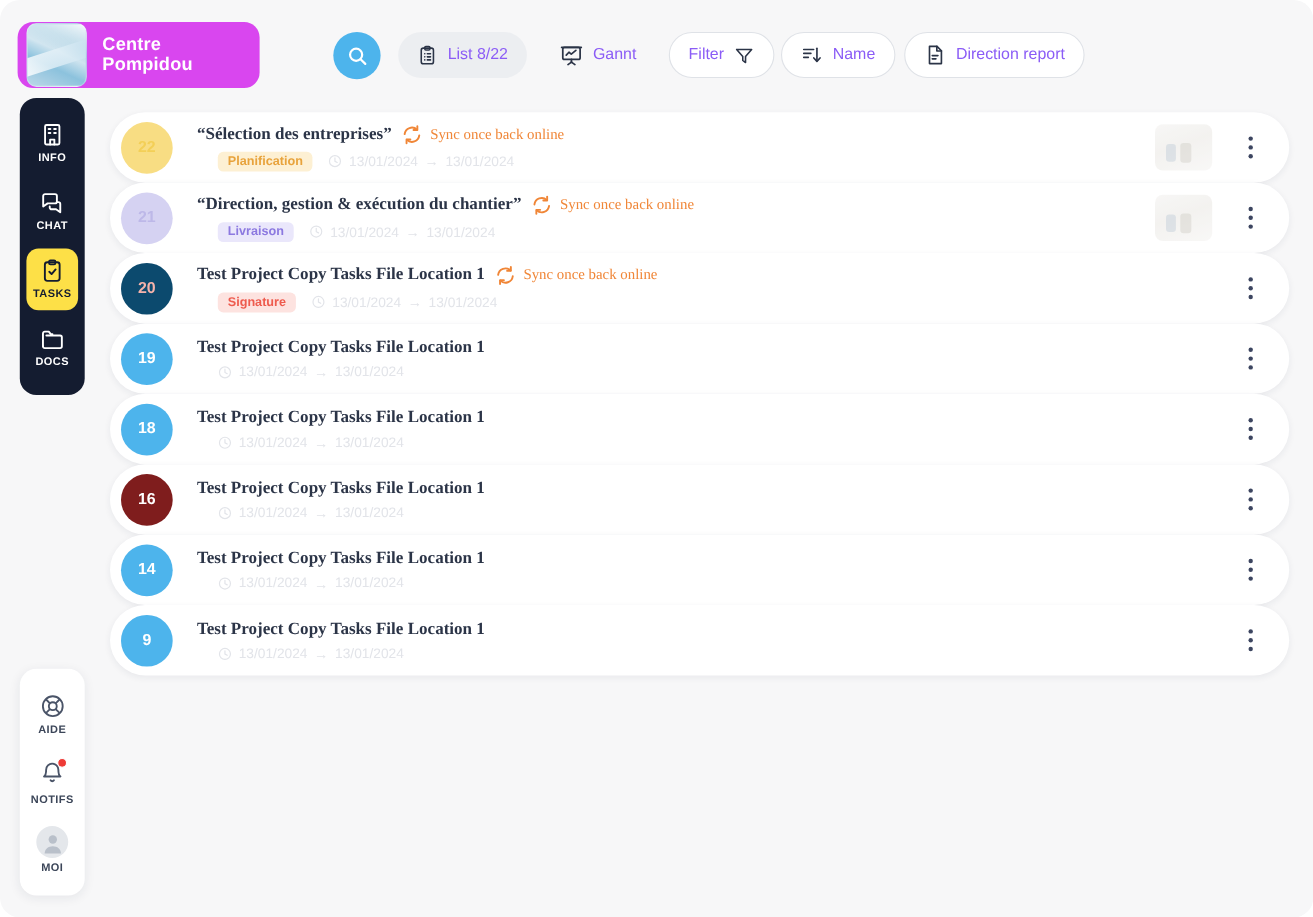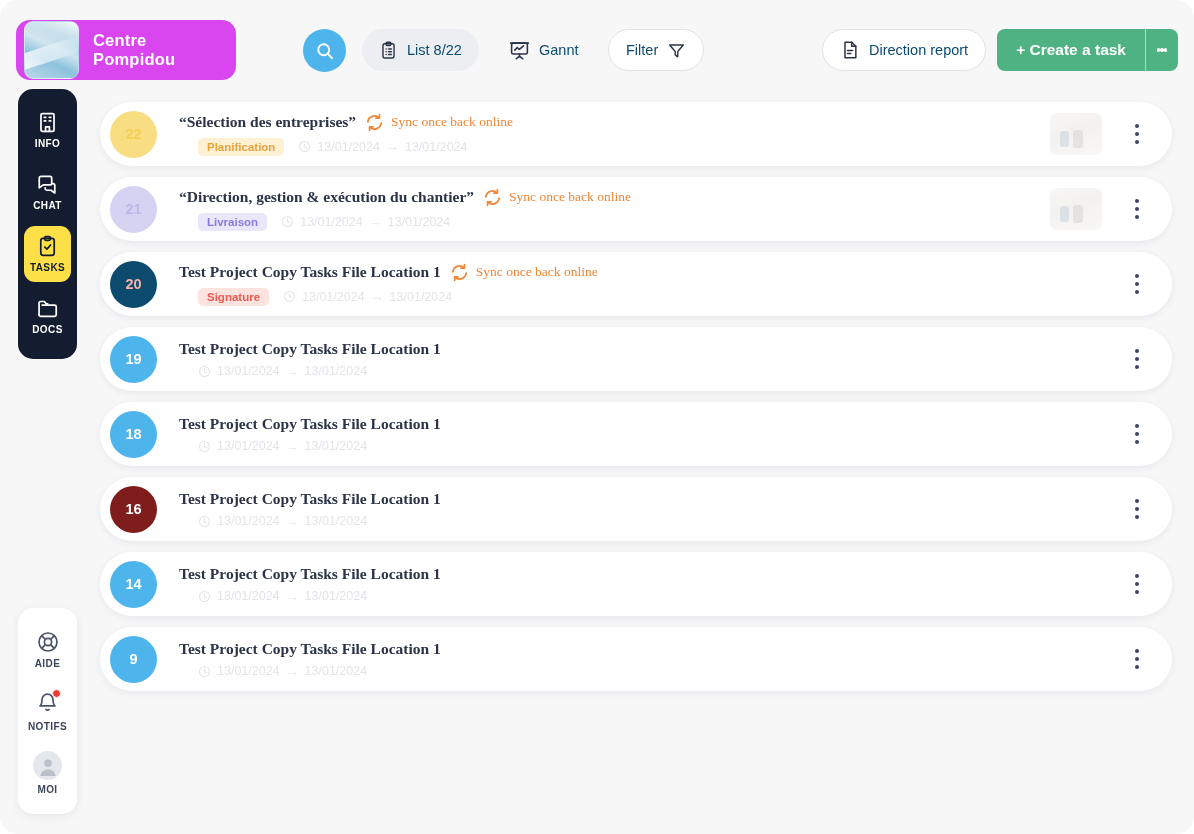--- a/index.html
+++ b/index.html
@@ -57,21 +57,21 @@
     background: #4db4ec;
     display: flex; align-items: center; justify-content: center;
     border: none; cursor: pointer;
   }
 
   .tb {
     position: absolute; top: 29px; height: 42px;
     display: flex; align-items: center; gap: 9px;
     padding: 0 17px;
     border-radius: 21px;
-    font-size: 14.5px; color: #0c4a6e; font-weight: 400;
+    font-size: 14.5px; color: #8b5cf6; font-weight: 400;
     background: transparent; border: none; cursor: pointer;
     white-space: nowrap;
   }
   .tb.filled { background: #eceef1; }
   .tb.outlined { border: 1.3px solid #dfe2e7; background: #fff; }
   .tb.plain { background: transparent; }
 
   .btn-list   { left: 362px; }
   .btn-gannt  { left: 492px; }
   .btn-filter { left: 608px; }
@@ -127,21 +127,21 @@
   .bell-wrap { position: relative; }
   .bell-dot {
     position: absolute; right: -2px; top: -1px;
     width: 9px; height: 9px; border-radius: 50%;
     background: #ee3b36; border: 1.5px solid #fff;
   }
 
   
   .tasklist {
     position: absolute; left: 100px; top: 102px; right: 22px;
-    display: flex; flex-direction: column; gap: 11px;
+    display: flex; flex-direction: column; 
   }
   .task-card {
     position: relative;
     height: 64px;
     background: #ffffff;
     border-radius: 32px;
     box-shadow: 0 2px 7px rgba(35,45,75,.07);
     display: flex; align-items: center;
     cursor: pointer;
   }
@@ -233,39 +233,41 @@
       <span>Gannt</span>
     </button>
 
     <button class="tb outlined btn-filter">
       <span>Filter</span>
       <svg width="19" height="19" viewBox="0 0 24 24" fill="none" stroke="#2b3447" stroke-width="1.8" stroke-linecap="round" stroke-linejoin="round">
         <polygon points="3.4,5 20.6,5 13.6,13.2 13.6,20 10.4,17.6 10.4,13.2"></polygon>
       </svg>
     </button>
 
+    <button class="tb outlined btn-name">
+      <svg width="20" height="20" viewBox="0 0 24 24" fill="none" stroke="#2b3447" stroke-width="1.8" stroke-linecap="round" stroke-linejoin="round">
+        <line x1="3.2" y1="6" x2="14" y2="6"></line>
+          <line x1="3.2" y1="10.3" x2="11" y2="10.3"></line>
+        <line x1="3.2" y1="14.6" x2="8.2" y2="14.6"></line>
+        <line x1="17.6" y1="4.6" x2="17.6" y2="18.4"></line>
+        <polyline points="14.2,15.2 17.6,18.9 21,15.2"></polyline>
+      </svg>
+      <span>Name</span>
+    </button>
 
     <button class="tb outlined btn-report">
       <svg width="20" height="20" viewBox="0 0 24 24" fill="none" stroke="#2b3447" stroke-width="1.8" stroke-linecap="round" stroke-linejoin="round">
         <path d="M6 2.6h8.2L19 7.4V21.4H6z"></path>
         <polyline points="14,2.6 14,7.6 19,7.6"></polyline>
         <line x1="9" y1="12.6" x2="15.2" y2="12.6"></line>
         <line x1="9" y1="16.2" x2="13" y2="16.2"></line>
       </svg>
       <span>Direction report</span>
     </button>
 
-    <div class="create-wrap">
-      <button class="create-btn">+ Create a task</button>
-      <div class="create-kebab">
-        <span class="kdot"></span>
-        <span class="kdot"></span>
-        <span class="kdot"></span>
-      </div>
-    </div>
   </div>
 
   <div class="nav-main">
 
     <div class="nav-item">
       <svg width="23" height="23" viewBox="0 0 24 24" fill="none" stroke="#ffffff" stroke-width="1.8" stroke-linecap="round" stroke-linejoin="round">
         <rect x="5.2" y="2.8" width="13.6" height="18.4" rx="1.4"></rect>
         <line x1="8.6" y1="6.6" x2="10.2" y2="6.6"></line>
           <line x1="13.8" y1="6.6" x2="15.4" y2="6.6"></line>
         <line x1="8.6" y1="10.4" x2="10.2" y2="10.4"></line>

